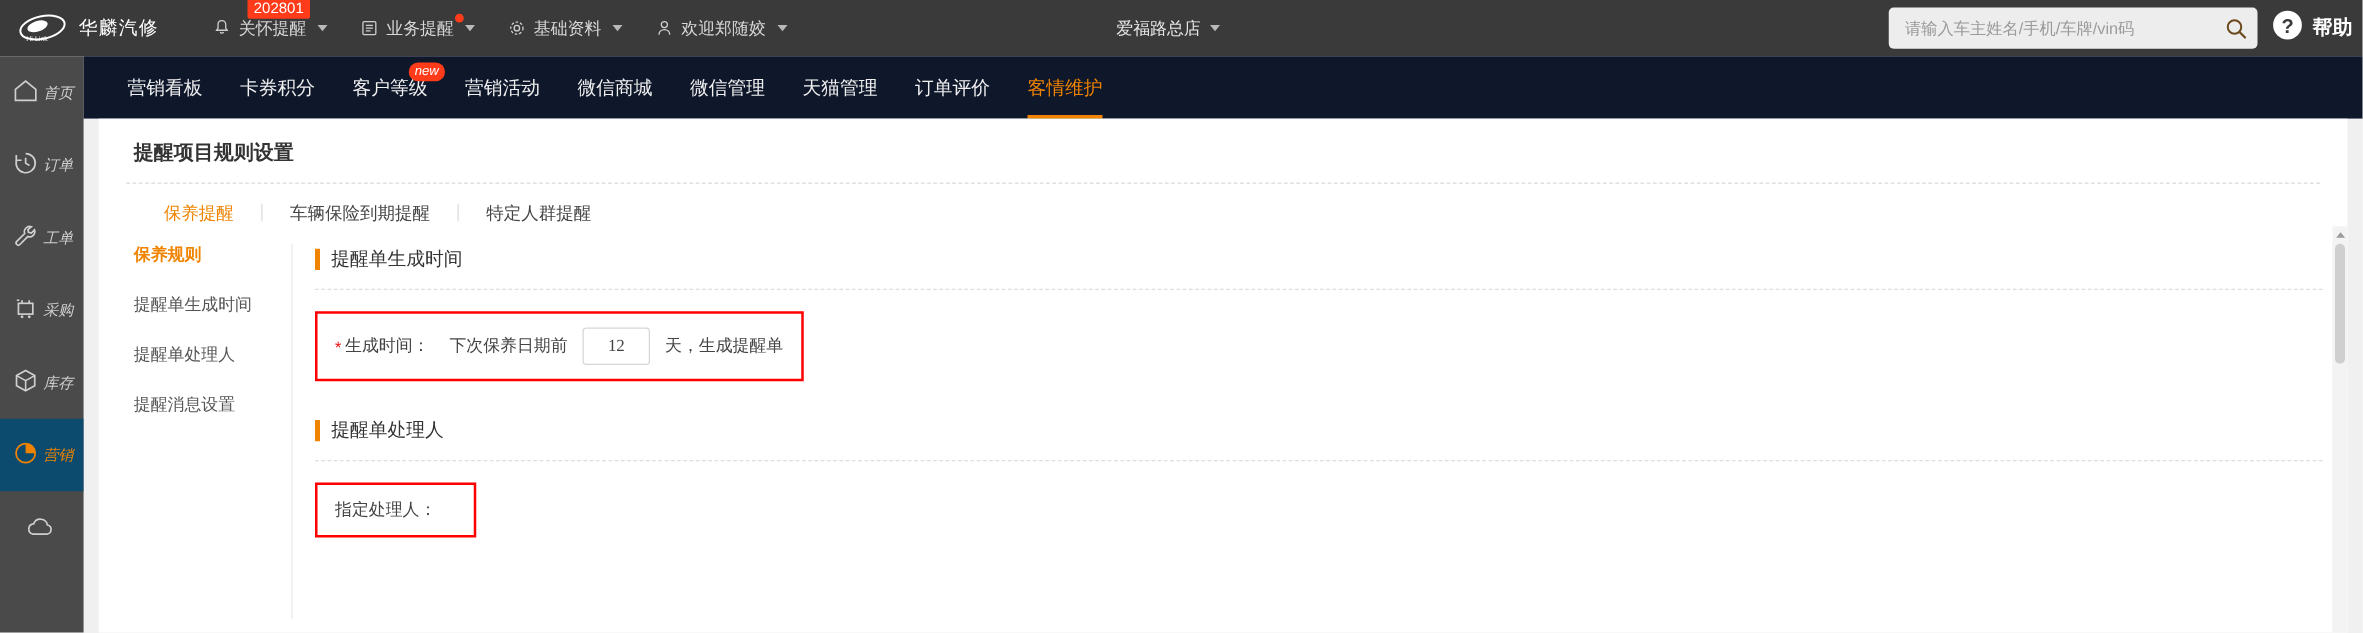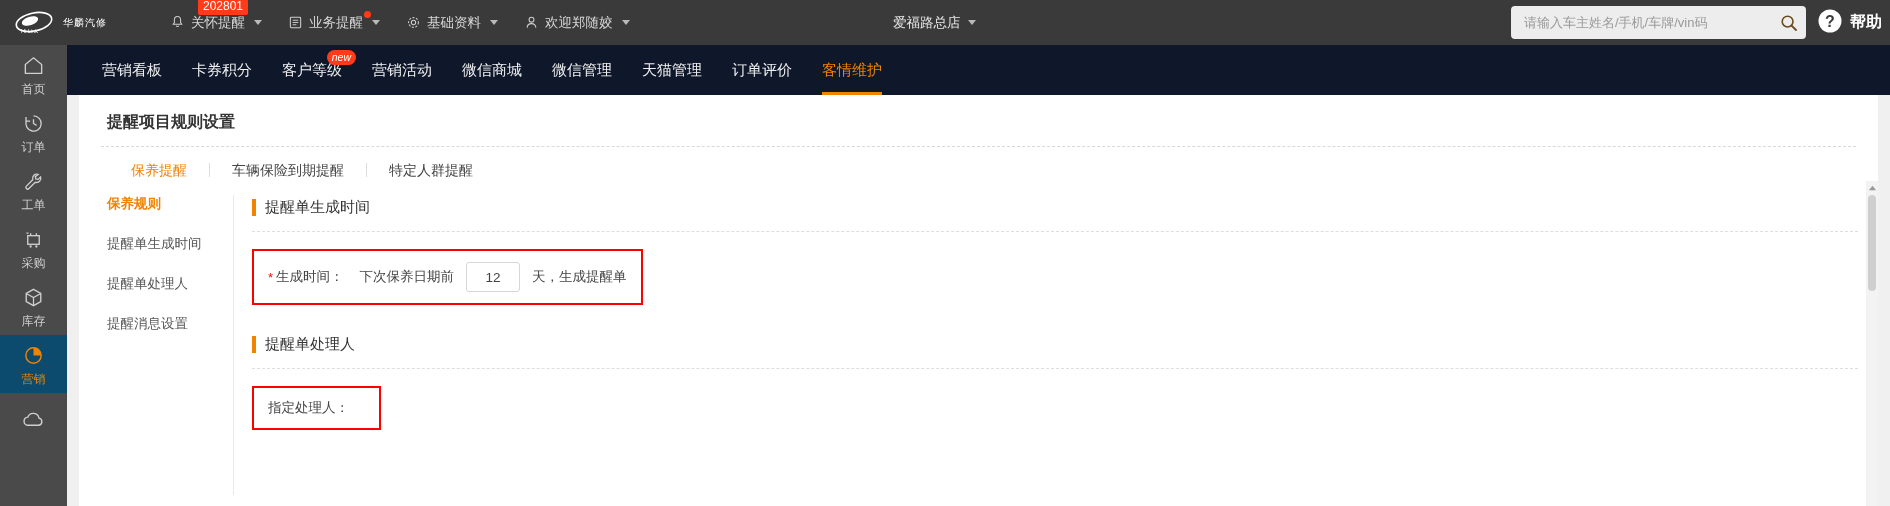--- a/index.html
+++ b/index.html
@@ -11,21 +11,21 @@
   }
   
   #topbar{
     position:absolute; left:0; top:0; width:1890px; height:45px;
     background:#3a3a3a; color:#d8d8d8;
     display:flex; align-items:center;
   }
   .brand{ display:flex; align-items:center; gap:9px; margin-left:14px; width:140px;}
   .brand .logo{ width:40px;height:26px;position:relative; }
   .brand .logo svg{ display:block; }
-  .brand .bname{ font-size:10px; color:#ffffff; letter-spacing:1px; white-space:nowrap;}
+  .brand .bname{ font-size:15px; color:#ffffff; letter-spacing:1px; white-space:nowrap;}
   .tmenu{ display:flex; align-items:center; gap:26px; margin-left:16px;}
   .tmi{ display:flex; align-items:center; gap:6px; font-size:13.5px; color:#d7d7d7; position:relative; cursor:pointer; white-space:nowrap;}
   .tmi .ic{ width:15px;height:15px; display:inline-block; position:relative; }
   .caret{ display:inline-block; width:0;height:0;border-left:4px solid transparent;border-right:4px solid transparent;border-top:5px solid #b9b9b9; margin-left:3px;}
   .redbadge{
     position:absolute; left:28px; top:-15px;
     background:#ff3b19; color:#fff; font-size:12px;
     padding:1px 5px 2px; border-radius:2px; line-height:1.15; white-space:nowrap;
   }
   .reddot{ position:absolute; right:9px; top:-3px; width:7px;height:7px;border-radius:50%;background:#ff3b19; }
@@ -36,22 +36,22 @@
     font-size:13px; color:#333; padding:0 8px 0 13px; font-family:inherit;}
   .searchwrap input::placeholder{ color:#9a9a9a;}
   .sicon{ width:34px; display:flex;align-items:center;justify-content:center; cursor:pointer;}
   .helpwrap{ position:absolute; right:0px; top:0; height:45px; display:flex;align-items:center;gap:7px; padding-right:8px; cursor:pointer;}
   .helpwrap .htxt{ font-size:16px;color:#fff; font-weight:bold;}
   
   #sidebar{
     position:absolute; left:0; top:45px; width:67px; height:461px;
     background:#4a4a4a;
   }
-  .sbi{ height:58px; display:flex;flex-direction:column;align-items:center;justify-content:center;
-    gap:3px; color:#cfcfcf; font-size:12px; cursor:pointer;}
+  .sbi{ height:58px; display:flex;align-items:center;justify-content:center;
+    gap:3px; color:#cfcfcf; font-size:12px; cursor:pointer;font-style:italic;}
   .sbi.active{ background:#0c4a6e; color:#f08300;}
   .sbi .lbl{ font-size:12px; line-height:1;}
   
   #navtabs{
     position:absolute; left:67px; top:45px; width:1823px; height:50px;
     background:#0f172a; display:flex; align-items:center; padding-left:35px; gap:30px;
   }
   .ntab{ position:relative; font-size:15px;color:#f0f0f0; height:50px;
     display:flex;align-items:center; cursor:pointer; white-space:nowrap;}
   .ntab.active{ color:#f08300; }
@@ -75,21 +75,21 @@
   .lmi.active{ color:#f08300; font-weight:bold; position:relative;}
   .rightpane{ flex:1; position:relative; padding-left:18px; padding-right:20px; overflow:hidden;}
   .sectitle{ display:flex;align-items:center; gap:9px; font-size:15px;color:#333; margin-top:3px;}
   .sectitle .bar{ width:4px;height:17px;background:#f08300;display:inline-block;}
   .secdiv{ border-top:1px dashed #dedede; margin:14px 0 0 0;}
   .fieldrow{ display:inline-flex; align-items:center; border:2px solid #ff0000; padding:11px 14px; margin-top:17px;}
   .req{ color:#e81010; font-size:13px; margin-right:3px;}
   .flabel{ font-size:13.5px; color:#444; margin-right:16px; white-space:nowrap;}
   .ftext{ font-size:13.5px;color:#444; white-space:nowrap;}
   .numinput{ width:54px;height:30px; border:1px solid #d6d6d6;border-radius:3px;
-     text-align:center; font-size:13.5px;color:#444; margin:0 12px; outline:none; font-family:Liberation Sans, sans-serif; background:#fff;}
+     text-align:center; font-size:13.5px;color:#444; margin:0 12px; outline:none; font-family:Liberation Serif, serif; background:#fff;}
   .selbox{ width:195px;height:32px;border:1px solid #d6d6d6;border-radius:3px;
      display:flex;align-items:center;justify-content:space-between; padding:0 11px;
      font-size:13.5px;color:#444; cursor:pointer; background:#fff;}
   .chev{ color:#bdbdbd; font-size:12px;}
   
   #scrollbar{ position:absolute; right:0px; top:86px; width:12px; height:325px; background:#f3f3f3;}
   #scrollbar .track{ position:absolute; left:0;top:14px;width:12px;height:311px;background:#f3f3f3;}
   #scrollbar .thumb{ position:absolute; left:2px; top:14px; width:8px;height:96px;background:#cfcfcf;border-radius:4px;}
   #scrollbar .up{ position:absolute;left:0;top:0;width:12px;height:14px;display:flex;align-items:center;justify-content:center;cursor:pointer;}
 </style>

